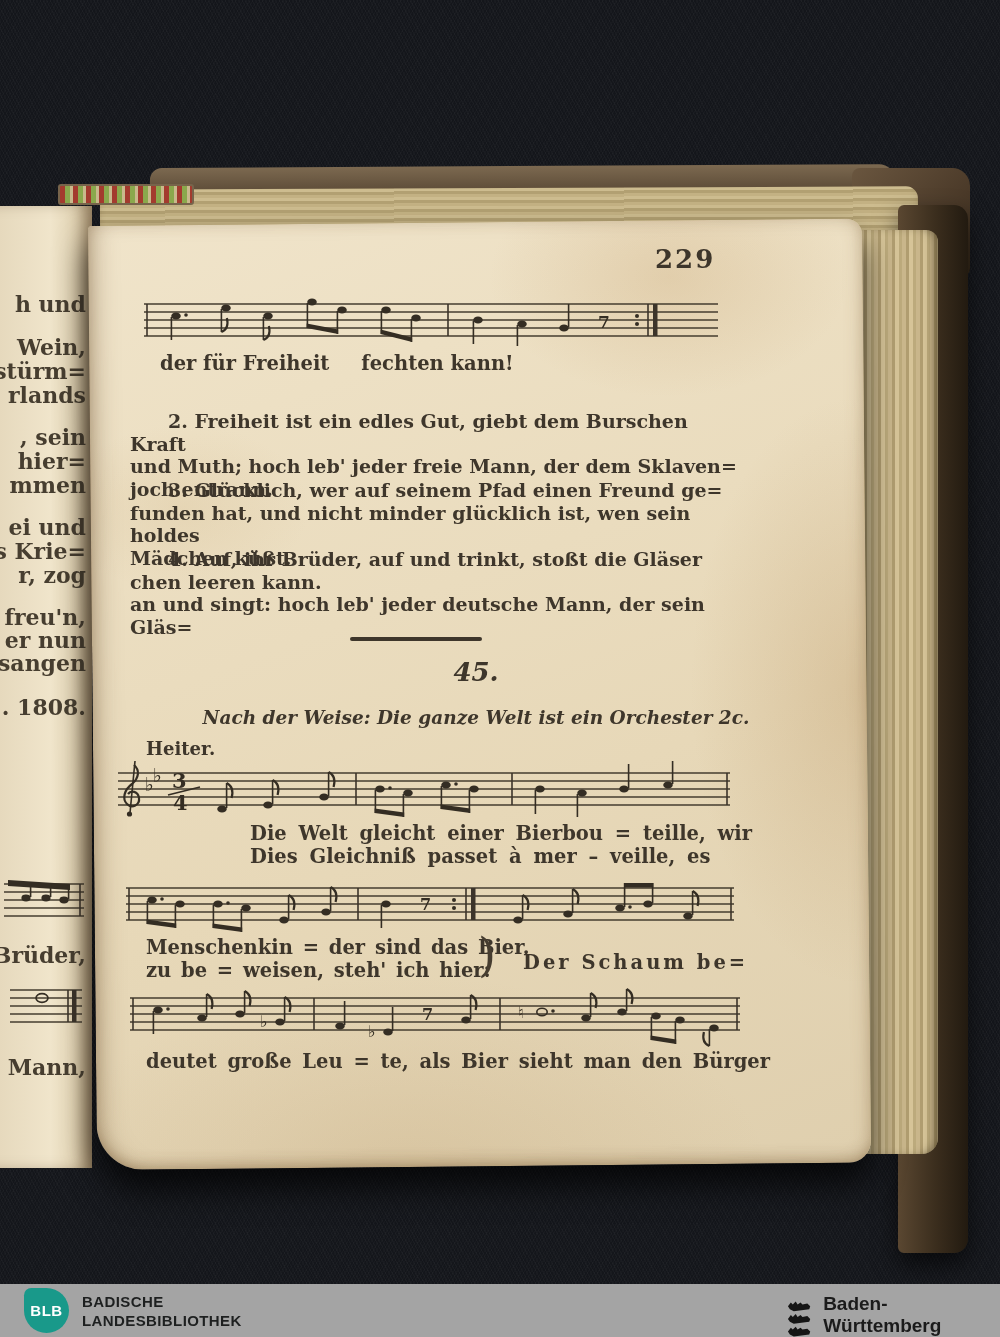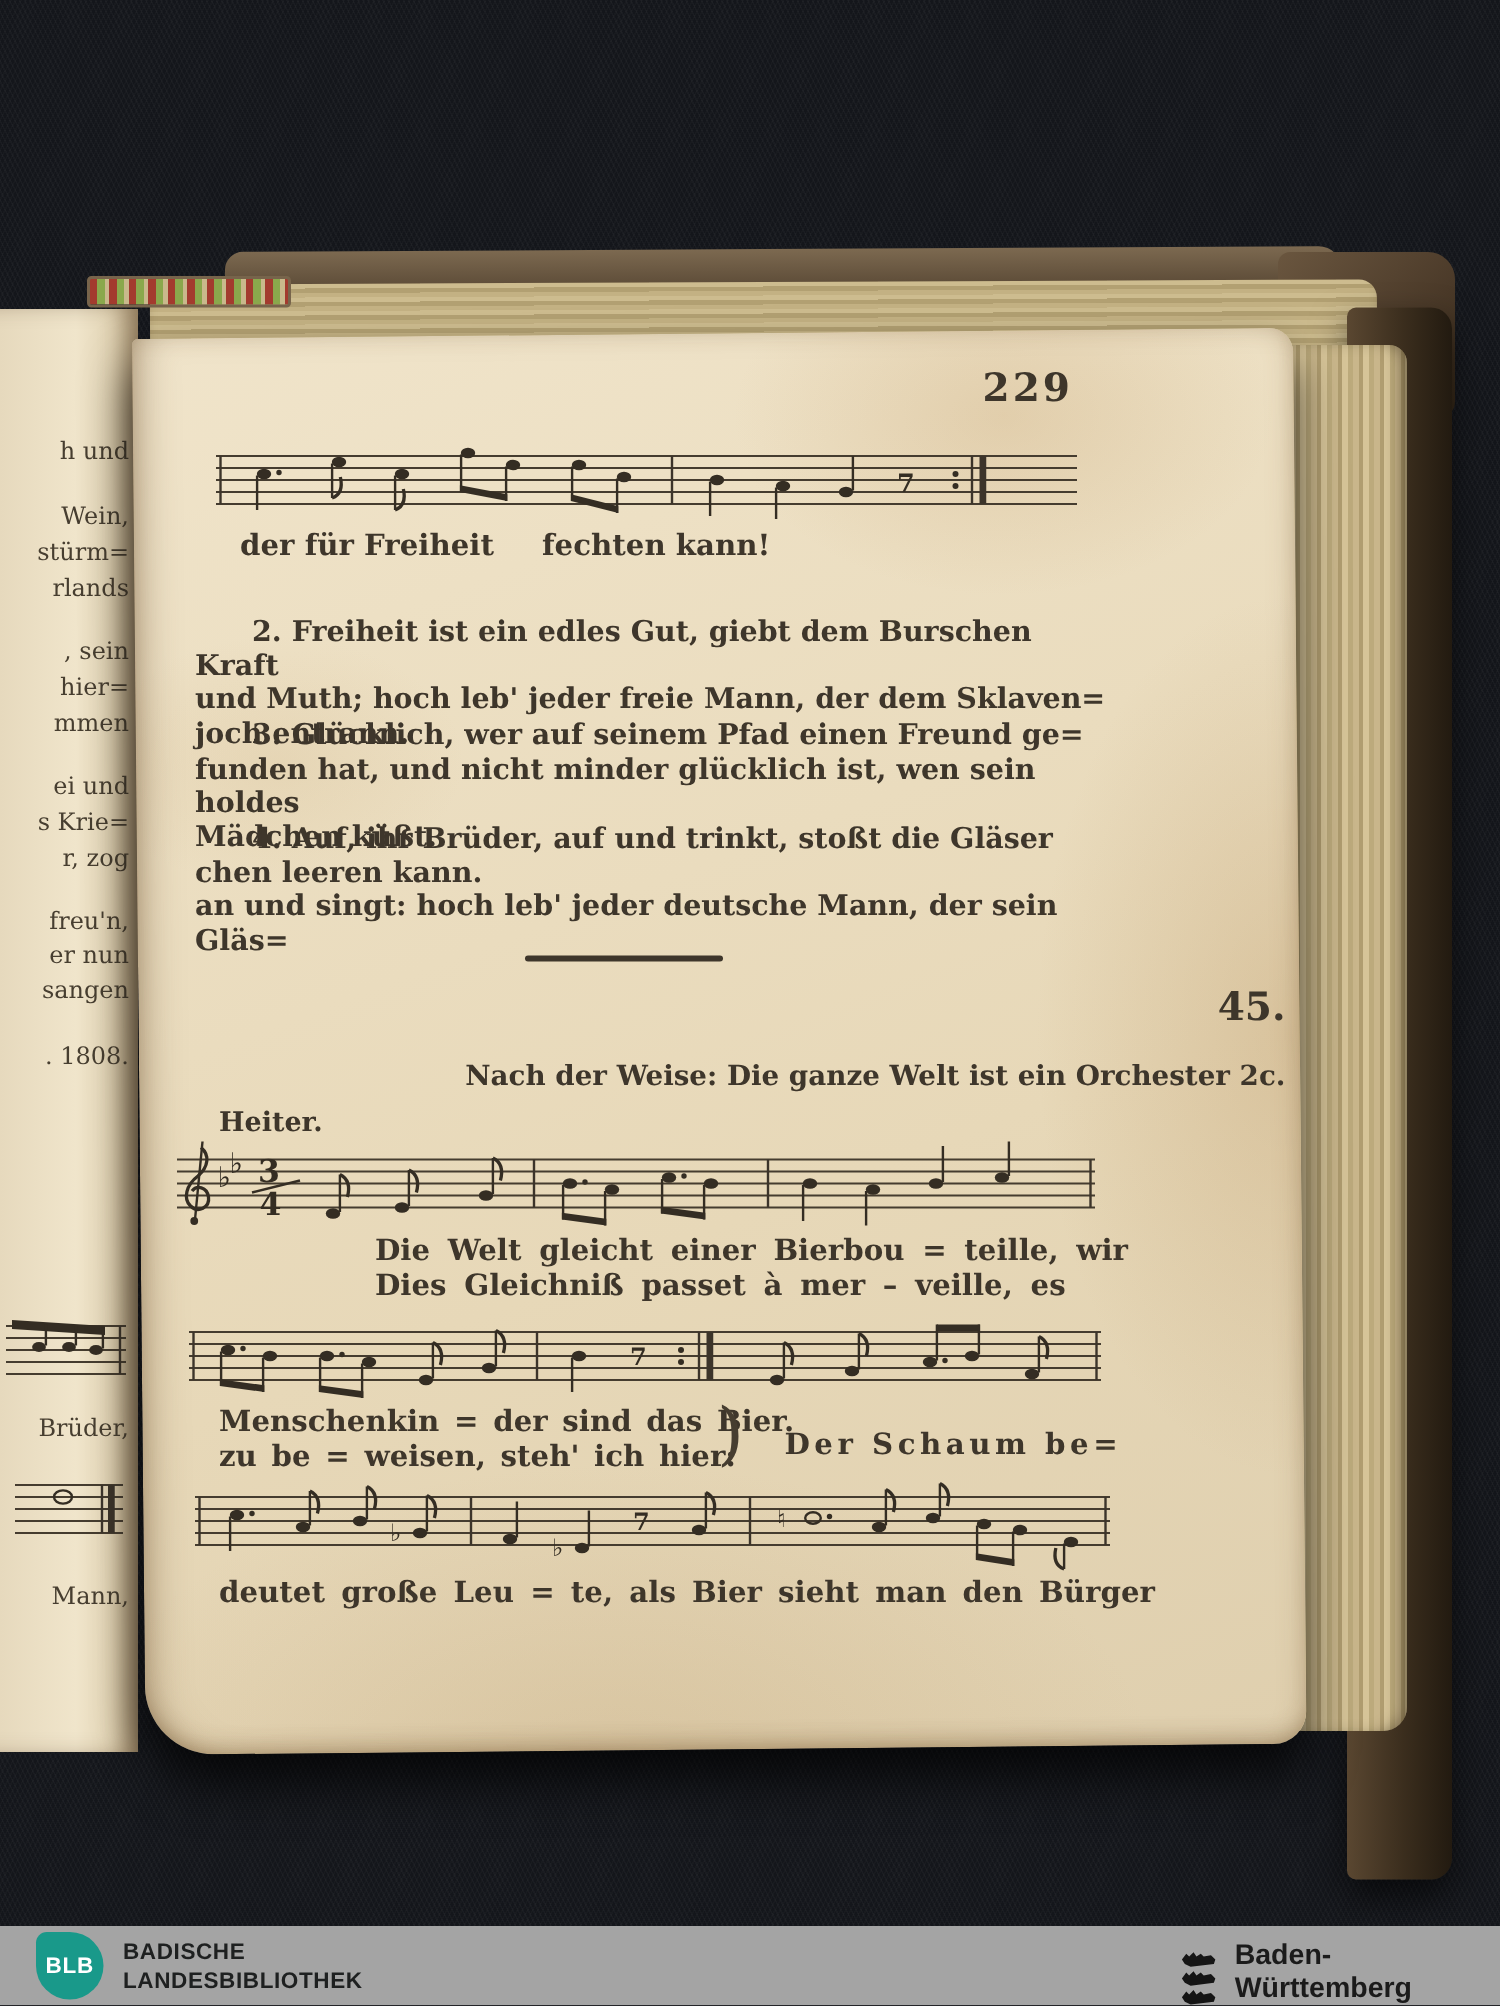--- a/index.html
+++ b/index.html
@@ -44,24 +44,24 @@
       inset -8px 0 20px -10px rgba(120,90,50,.4), inset 0 -10px 18px -10px rgba(110,80,40,.45);}
   
   .page-content{position:absolute;left:0;top:0;width:1000px;height:1337px;color:#3e362b;}
   .frak{font-family:"DejaVu Serif",serif;font-weight:700;color:#3e362b;}
   .abs{position:absolute;}
   .pagenum{font-size:26px;letter-spacing:2px;font-weight:700;}
   .verse{width:608px;font-size:19px;line-height:22.5px;}
   .verse .l1{text-indent:38px;}
   .lyric{font-size:19.5px;white-space:nowrap;}
   .rule{background:#3e362b;height:3.5px;border-radius:2px;}
-  .center{text-align:right;}
+  .center{text-align:center;font-style:italic;}
   .sperr{letter-spacing:3px;text-align:center;}
   .bracket{font-size:46px;font-weight:400;color:#463d30;}
-  .fragment{position:absolute;right:6px;font-size:16px;font-weight:400;color:#473e30;white-space:nowrap;}
+  .fragment{position:absolute;right:6px;font-size:22px;font-weight:700;color:#473e30;white-space:nowrap;}
   svg.staff{overflow:visible;}
   svg.staff .ln{stroke:#453c2f;stroke-width:1.3;}
   svg.staff .bl{stroke:#3c342a;stroke-width:1.6;}
   svg.staff .blthick{fill:#3c342a;}
   svg.staff .nh{fill:#342d23;}
   svg.staff .nho{fill:none;stroke:#342d23;stroke-width:1.6;}
   svg.staff .st{stroke:#342d23;stroke-width:1.6;}
   svg.staff .flg{fill:none;stroke:#342d23;stroke-width:2.2;}
   svg.staff .bm,svg.staff .dt{fill:#342d23;}
   svg.staff text{fill:#342d23;}

